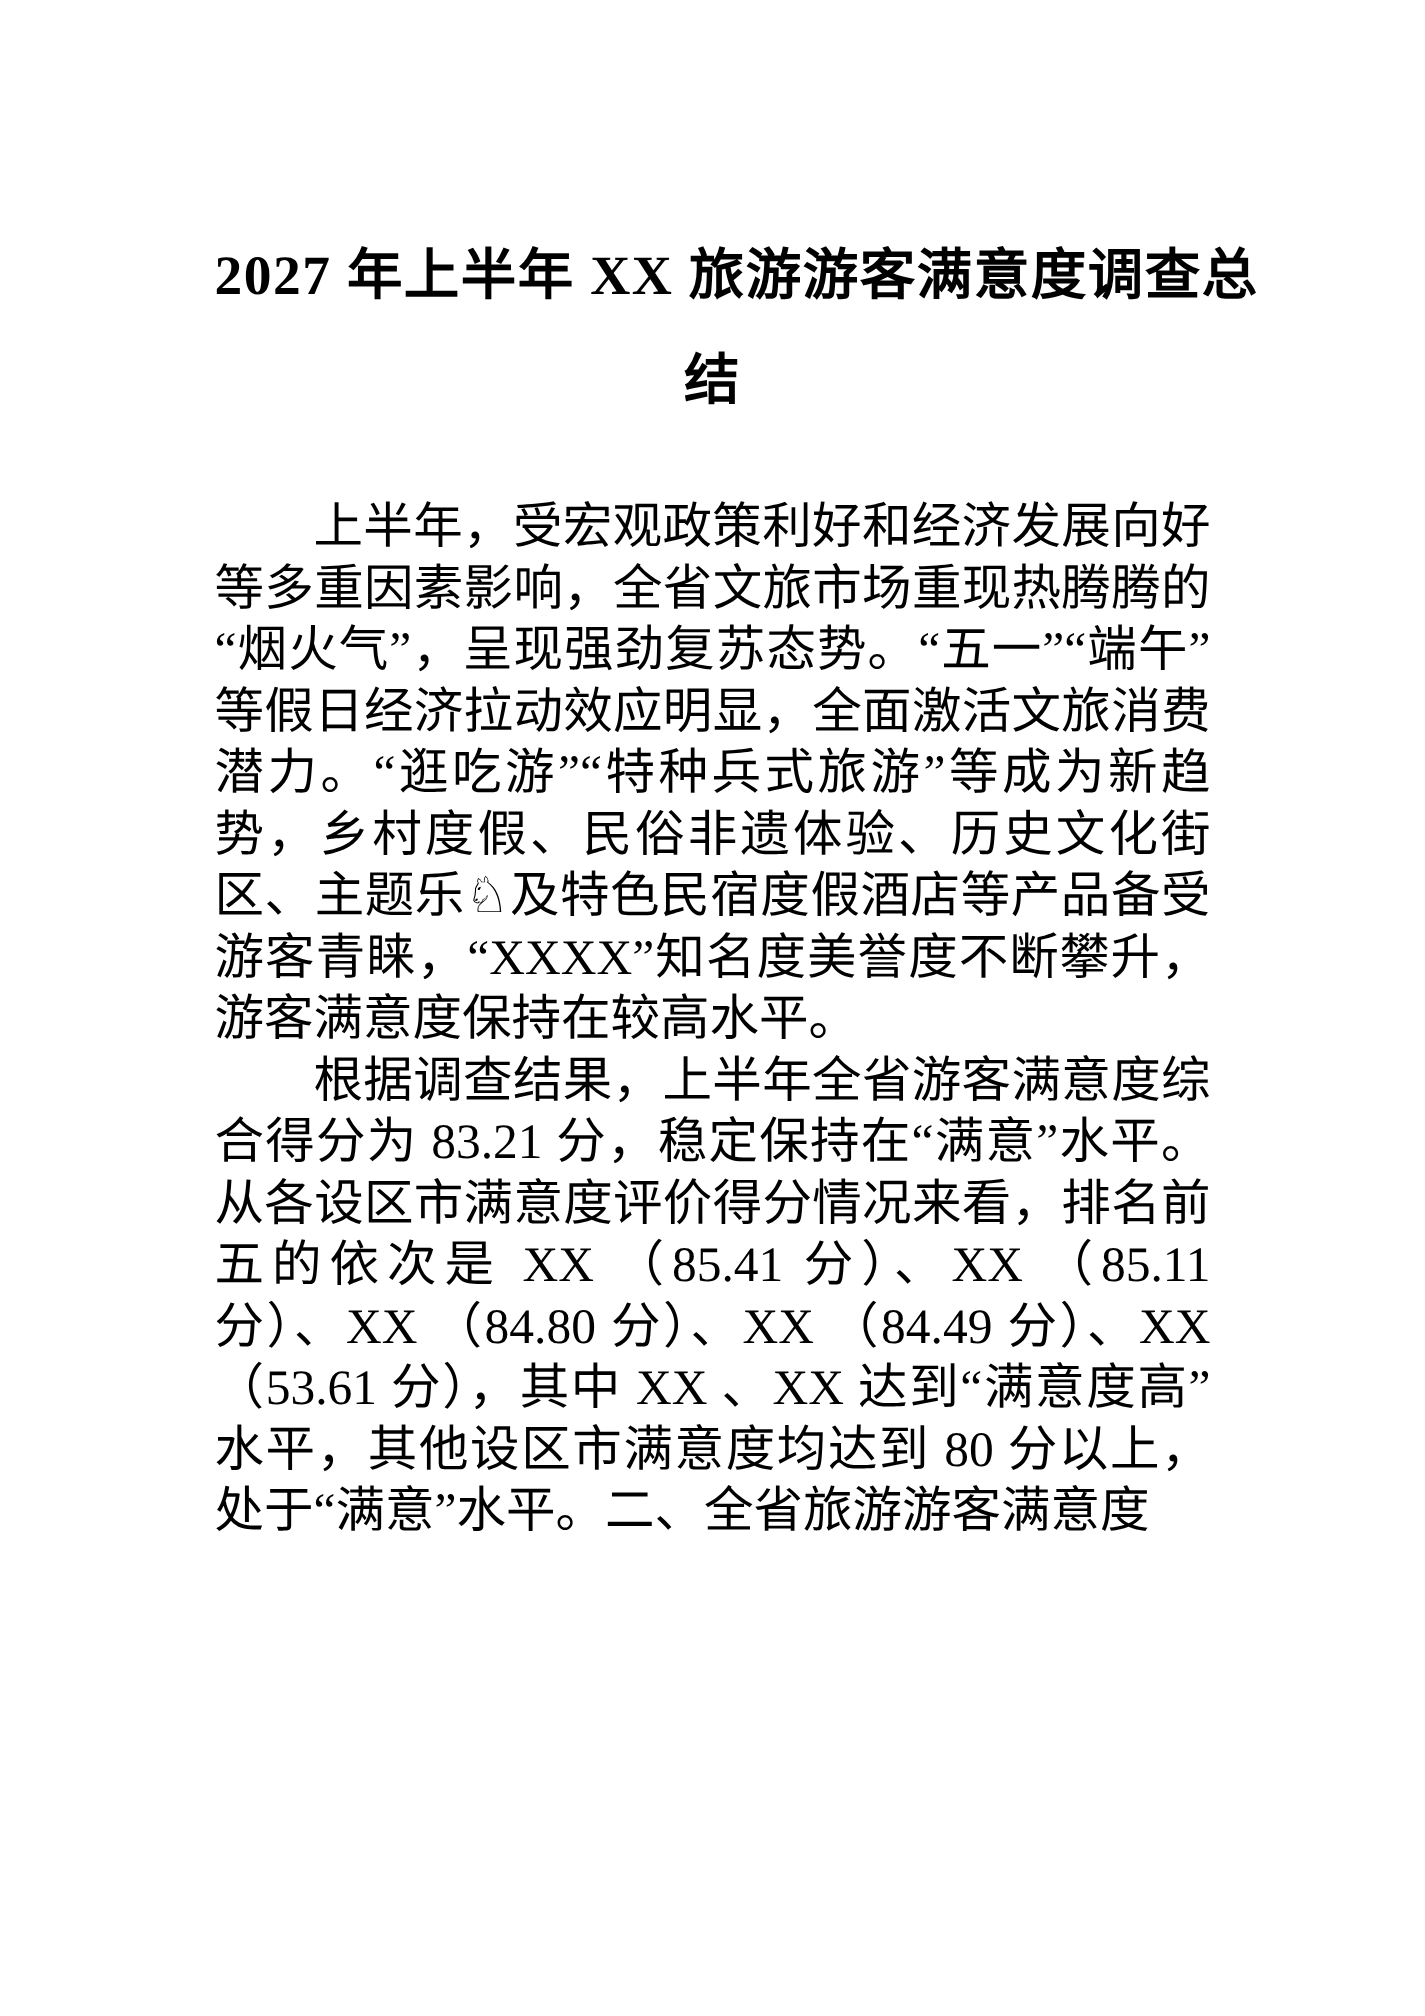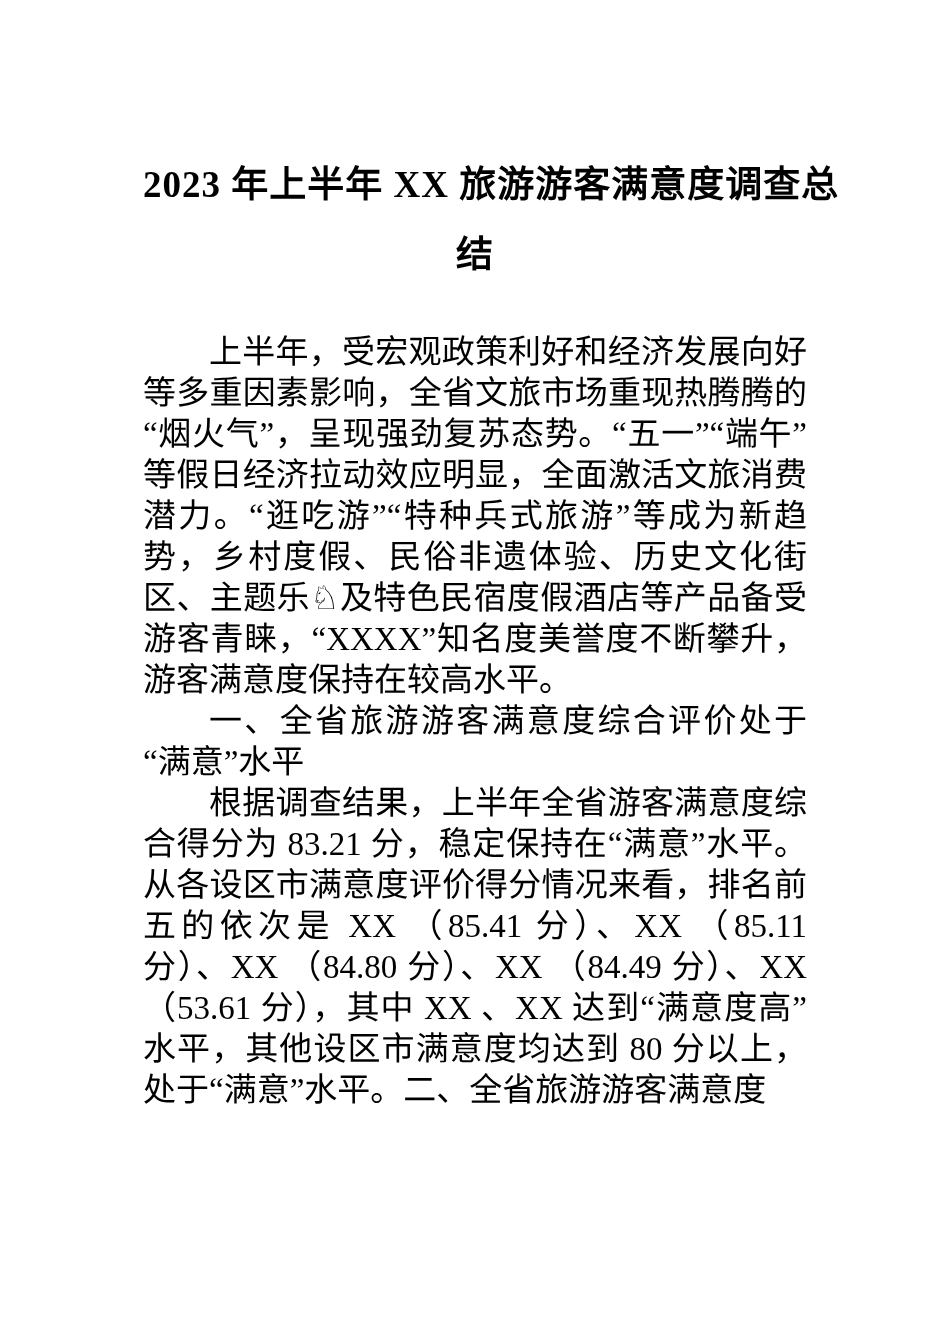--- a/index.html
+++ b/index.html
@@ -44,21 +44,20 @@
     margin: 0;
     padding: 0;
     text-indent: 2em;
   }
 </style>
 </head>
 <body>
 
 <div class="page">
   <header class="doc-title">
-    <div class="title-line">2023 年上半年 XX 旅游游客满意度调查总</div>
+    <div class="title-line">2027 年上半年 XX 旅游游客满意度调查总</div>
     <div class="title-line">结</div>
   </header>
   <main class="doc-body" id="doc-body">
       <p class="para">上半年，受宏观政策利好和经济发展向好等多重因素影响，全省文旅市场重现热腾腾的“烟火气”，呈现强劲复苏态势。“五一”“端午”等假日经济拉动效应明显，全面激活文旅消费潜力。“逛吃游”“特种兵式旅游”等成为新趋势，乡村度假、民俗非遗体验、历史文化街区、主题乐♘及特色民宿度假酒店等产品备受游客青睐，“XXXX”知名度美誉度不断攀升，游客满意度保持在较高水平。</p>
-      <p class="para">一、全省旅游游客满意度综合评价处于“满意”水平</p>
       <p class="para">根据调查结果，上半年全省游客满意度综合得分为 83.21 分，稳定保持在“满意”水平。从各设区市满意度评价得分情况来看，排名前五的依次是 XX （85.41 分）、XX （85.11 分）、XX （84.80 分）、XX （84.49 分）、XX （53.61 分），其中 XX 、XX 达到“满意度高”水平，其他设区市满意度均达到 80 分以上，处于“满意”水平。二、全省旅游游客满意度</p>
     </main>
 </div>
 
 </body></html>

